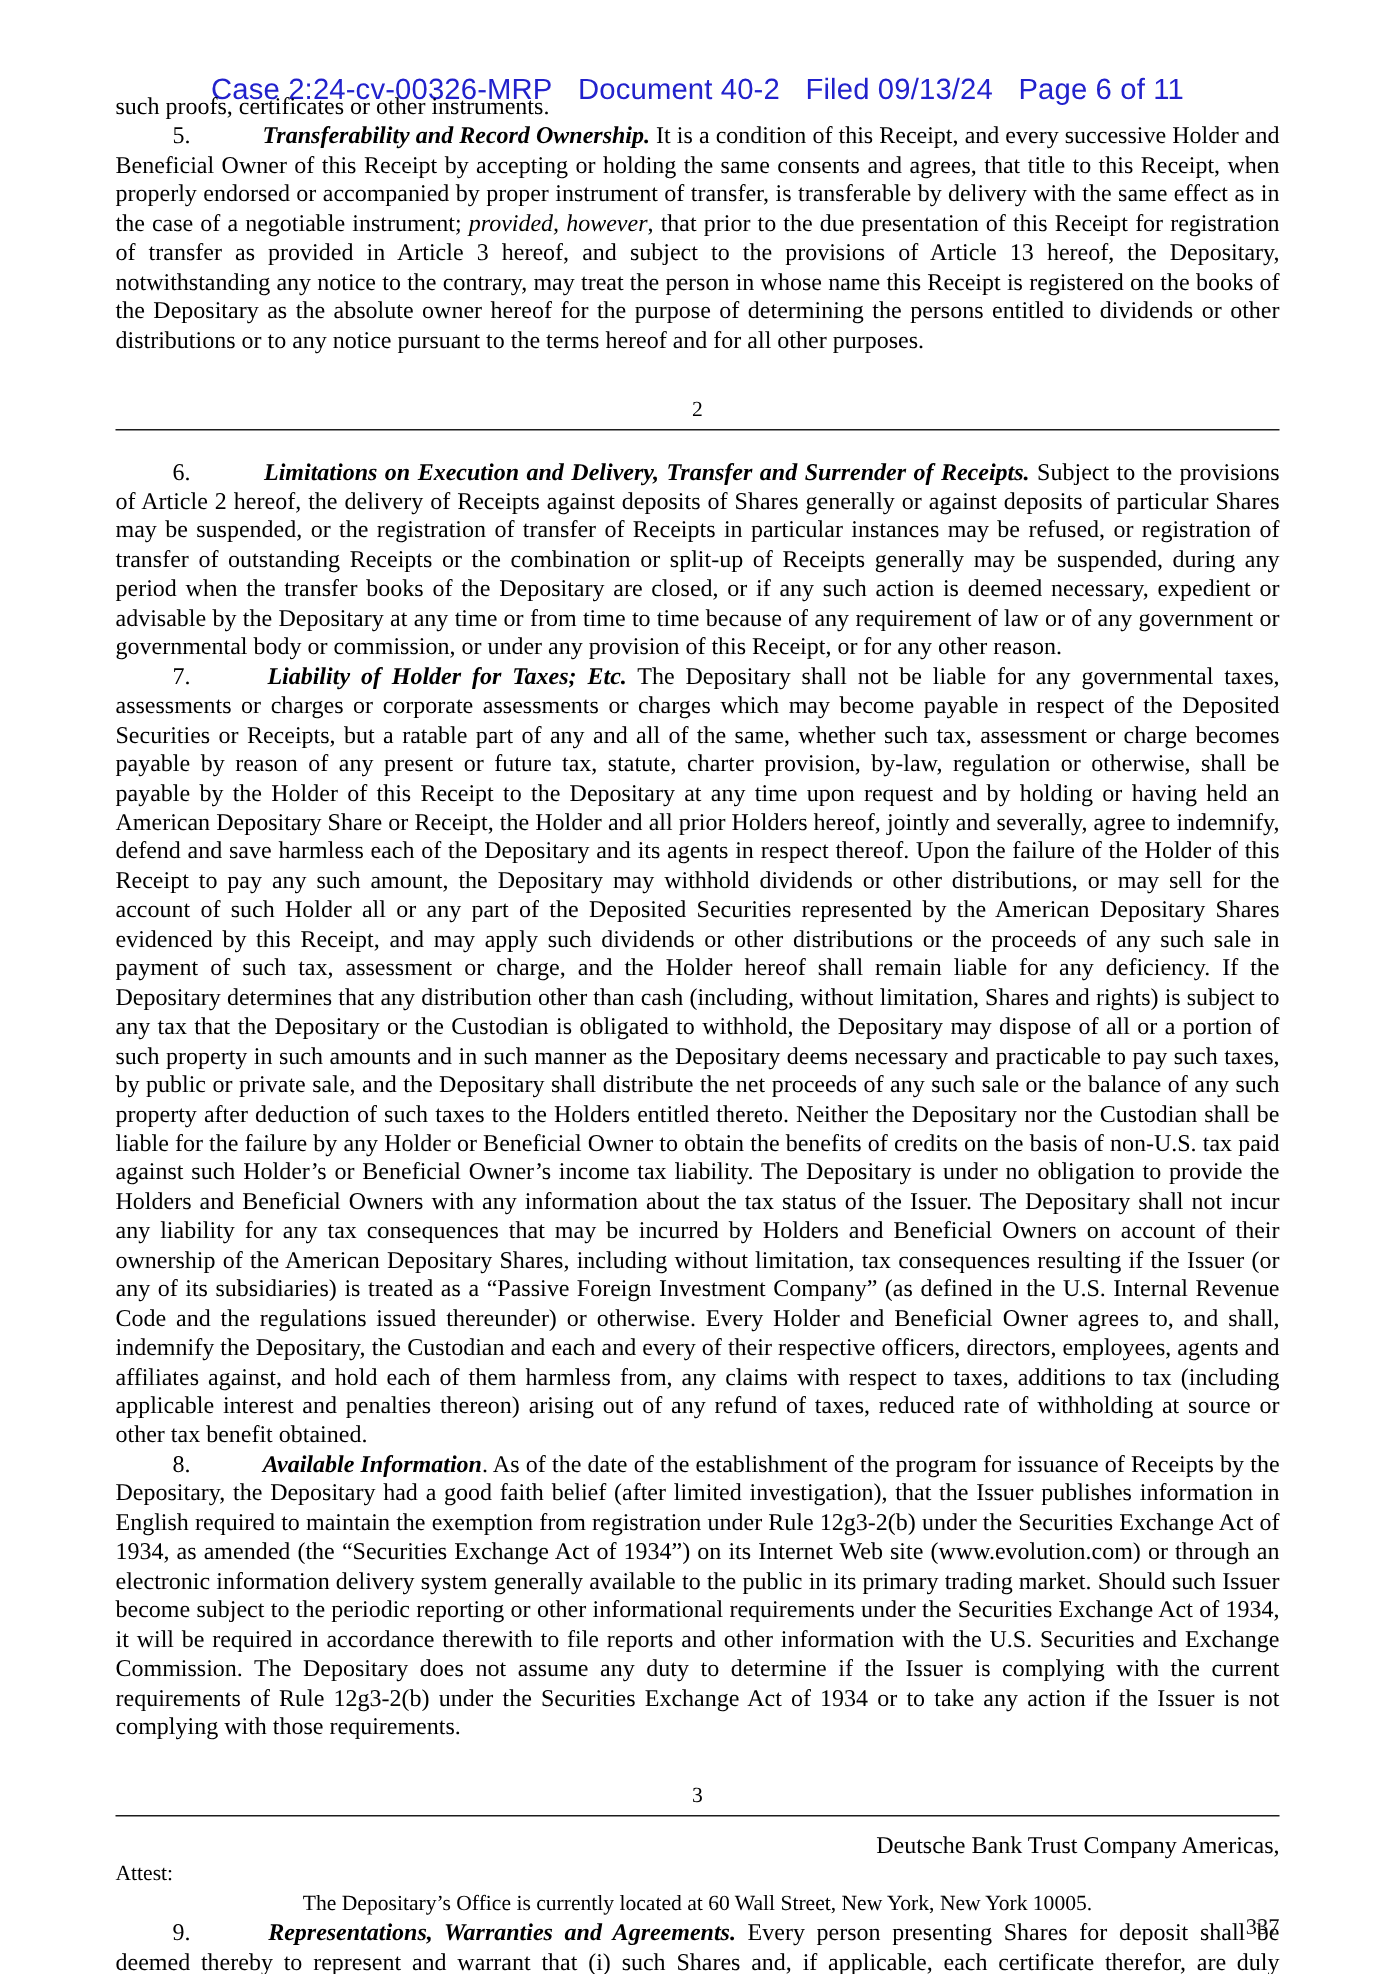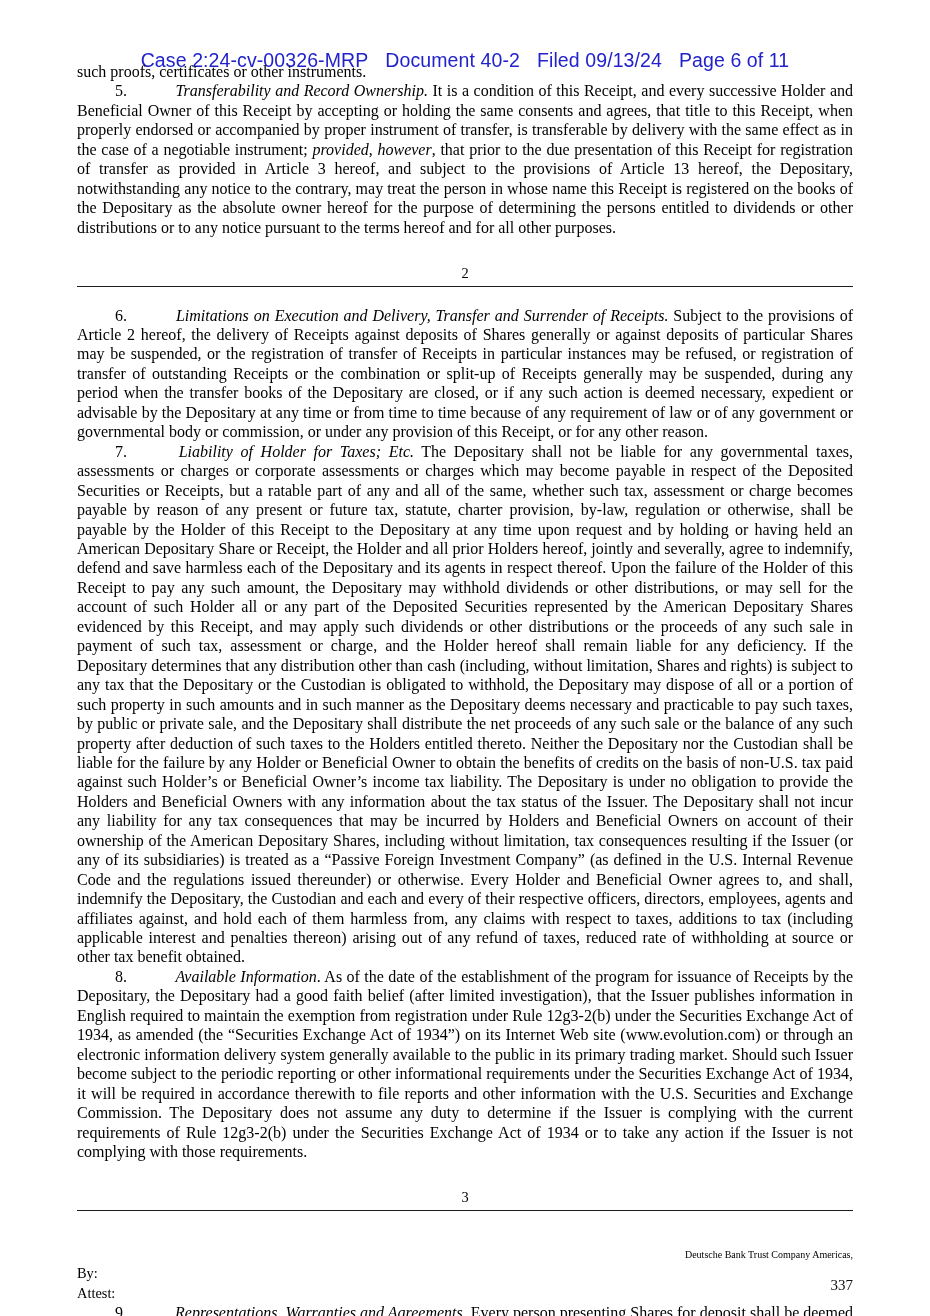--- a/index.html
+++ b/index.html
@@ -47,21 +47,21 @@
   }
   p.body {
     margin: 0;
     font-size: 16px;
     line-height: 19.45px;
     text-align: justify;
     text-justify: inter-word;
     hyphens: none;
   }
   p.indent { text-indent: 38px; }
-  .bi { font-weight: normal; font-style: italic; margin-left: 44px; }
+  .bi { font-weight: bold; font-style: italic; margin-left: 44px; }
   .it { font-style: italic; }
 
   
   .sep-block {
     margin: 0;
     padding: 0;
   }
   .sep-num {
     text-align: center;
     font-size: 14.4px;
@@ -70,23 +70,22 @@
   .sep-rule {
     border: 0;
     border-top: 1.6px solid #1c1c1c;
     margin: 2px 0 0 0;
     width: 776px;
   }
 
   
   .sig-right {
     text-align: right;
-    font-size: 10px;
+    font-size: 16px;
     line-height: 19.45px;
-    margin-top: 24px;
   }
   .sig-left {
     text-align: left;
     font-size: 14.4px;
     line-height: 19.45px;
   }
   .centered {
     text-align: center;
     font-size: 14.4px;
     line-height: 19.45px;
@@ -140,23 +139,23 @@
     <div class="spacer-lg"></div>
 
     <div class="sep-block">
       <div class="sep-num">3</div>
       <hr class="sep-rule">
     </div>
 
     <div class="spacer-sm"></div>
 
     <div class="sig-right">Deutsche Bank Trust Company Americas,</div>
-    <div class="sig-left">By:</div>
     <div class="sig-left">Attest:</div>
 
+    <div class="centered">The Depositary’s Office is currently located at 60 Wall Street, New York, New York 10005.</div>
 
     <p class="body indent"><span>9.</span> <span class="bi">Representations, Warranties and Agreements.</span> <span>Every person presenting Shares for deposit shall be deemed thereby to represent and warrant that (i) such Shares and, if applicable, each certificate therefor, are duly authorized, validly issued, fully paid, nonassessable and were legally obtained by such person, (ii) all pre-emptive (and similar) rights, if any, with respect to such Shares have been validly waived or exercised, (iii) the person making such deposit is duly authorized so to do, (iv) the Shares presented for deposit are free and clear of any lien, encumbrance, security interest, charge, mortgage or adverse claim, and have not been stripped of any rights or entitlements, and (v) such person or the Holder or the Beneficial Owner is not the Issuer or an officer, director (or person performing similar functions) of the Issuer, does not directly or indirectly control, is not directly or indirectly controlled by and is not under common control with the Issuer and does not intend to deliver the Receipt evidencing such Shares to any of the foregoing. Each such person shall also be deemed to represent that the Shares would not be required to be registered under the Securities Act of 1933 in connection with the offer or sale thereof in the United States. Such representations and warranties shall survive the deposit and withdrawal of Shares, the issuance and cancellation of American Depositary Shares in respect thereof and the transfer of such American Depositary Shares. If any such representations or warranties are false in any way, the Depositary shall be authorized, at the cost and expense of the person depositing Shares, to take any and all actions necessary to correct the consequences thereof. Holders and Beneficial Owners shall comply with any limitations on ownership of Shares under the constitutional documents of the Issuer or applicable law as if they held the number of Shares their American Depositary Shares represent.</span></p>
 
   </div>
 
   <div class="bates">337</div>
 
 </div>
 
 </body></html>

